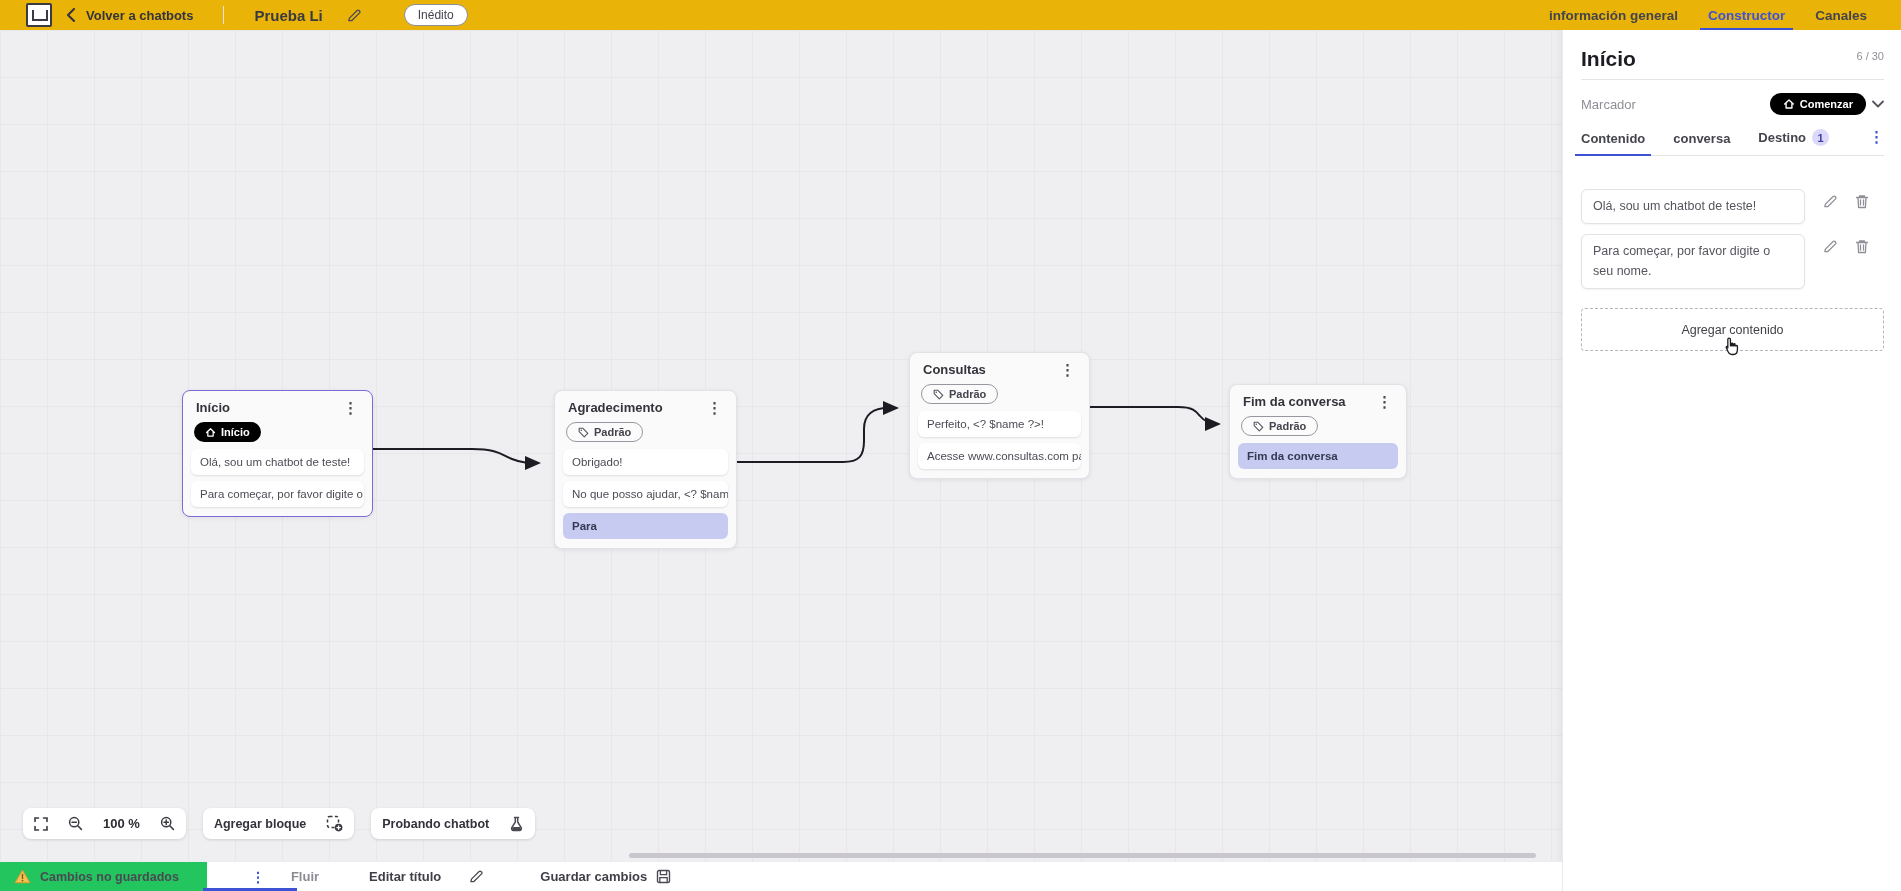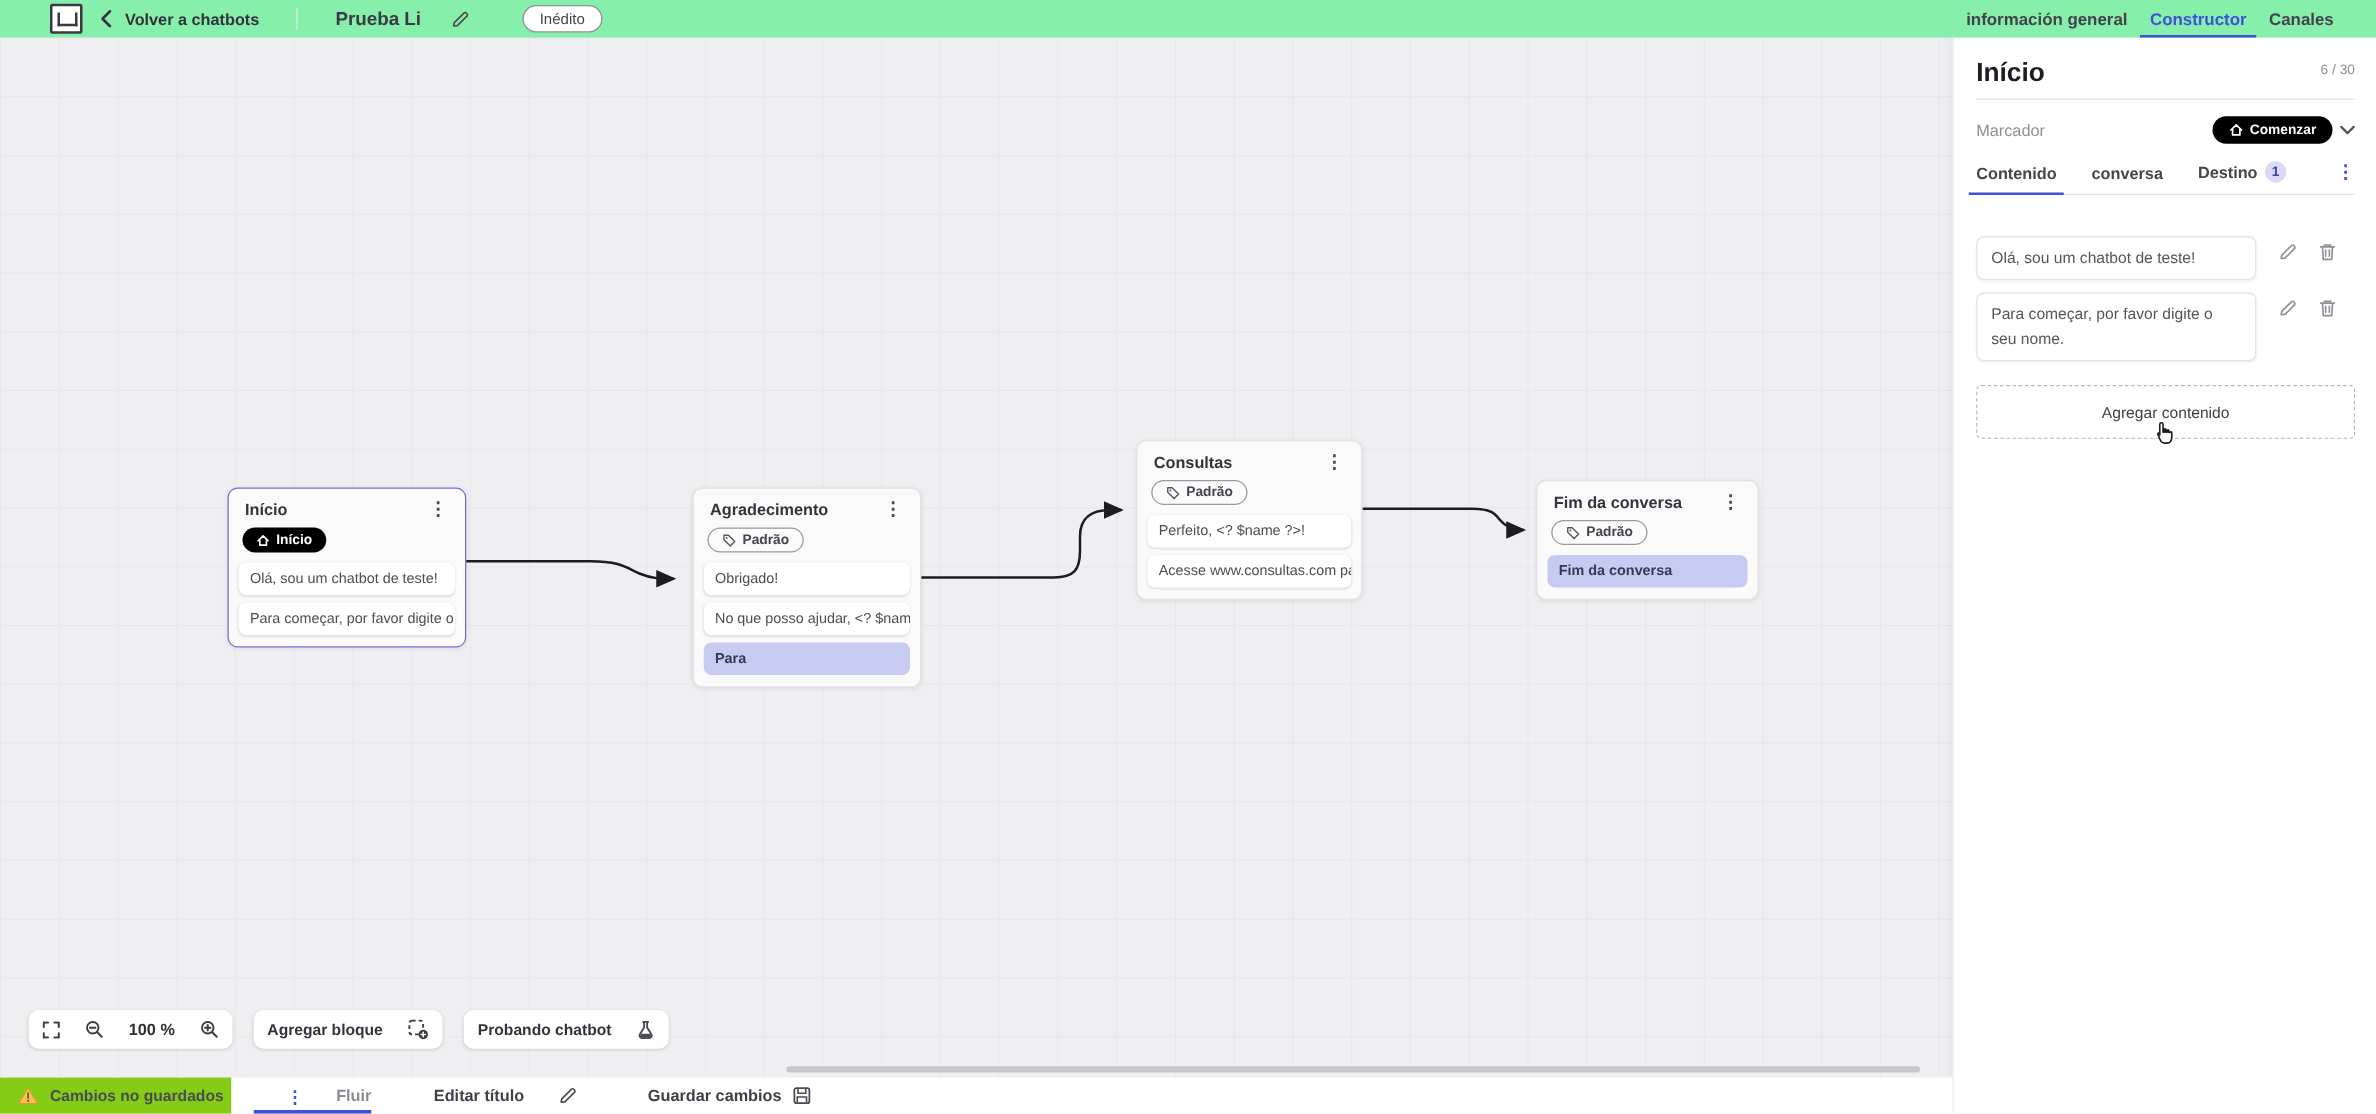--- a/index.html
+++ b/index.html
@@ -1,31 +1,31 @@
 <!DOCTYPE html>
 <html><head>
 <meta charset="utf-8">
 <style>
   * { margin:0; padding:0; box-sizing:border-box; }
   html,body { width:1901px; height:891px; overflow:hidden; }
   body { font-family:"Liberation Sans", sans-serif; background:#efeef1; position:relative; color:#3b3b43; }
   svg { display:block; }
 
   
-  .topbar { position:absolute; top:0; left:0; width:1901px; height:30px; background:#86efac; z-index:30; display:flex; align-items:center;padding-left:14px; }
+  .topbar { position:absolute; top:0; left:0; width:1901px; height:30px; background:#eab308; z-index:30; display:flex; align-items:center; }
   .topbar-left { display:flex; align-items:center; gap:14px; padding-left:26px; }
   .app-logo { width:26px; height:24px; border:2px solid #3a3a42; border-radius:2px; position:relative; background:#fff; }
   .app-logo::after { content:""; position:absolute; left:4px; top:5px; width:12px; height:9px; border:2px solid #3a3a42; border-top:none; }
   .back-btn { display:flex; align-items:center; gap:10px; cursor:pointer; }
   .back-label { font-size:13px; font-weight:700; color:#33333b; }
   .tb-divider { width:1px; height:18px; background:#e3e3e8; margin:0 16px; }
   .doc-title { font-size:15px; font-weight:600; color:#3a3a42; }
   .pencil-btn { color:#4a4a52; margin-left:10px; cursor:pointer; }
   .status-pill { margin-left:28px; border:1px solid #8f8f97; border-radius:999px; padding:3px 13px; font-size:12px; color:#44444c; background:#fff; }
-  .top-tabs { position:absolute; right:34px; top:0; height:30px; display:flex; gap:18px; align-items:stretch; }
+  .top-tabs { position:absolute; right:34px; top:0; height:30px; display:flex; gap:30px; align-items:stretch; }
   .top-tab { display:flex; align-items:center; font-size:13.5px; font-weight:700; color:#44444c; cursor:pointer; position:relative; }
   .top-tab.active { color:#3d52d5; }
   .top-tab.active::after { content:""; position:absolute; left:-8px; right:-8px; bottom:0; height:2px; background:#3d52d5; }
 
   
   .canvas { position:absolute; top:30px; left:0; width:1562px; height:831px;
     background-color:#efeef1;
     background-image:linear-gradient(#e8e6ea 1px, transparent 1px), linear-gradient(90deg, #e8e6ea 1px, transparent 1px);
     background-size:47px 47px; }
   .connectors { position:absolute; left:0; top:0; width:1562px; height:831px; pointer-events:none; }
@@ -69,21 +69,21 @@
   .content-row { display:flex; align-items:flex-start; margin-bottom:10px; }
   .content-box { width:224px; background:#fff; border:1px solid #e2e2e7; border-radius:6px; padding:7px 11px; font-size:12.5px; color:#55555e; line-height:1.55; box-shadow:0 1px 2px rgba(25,25,35,.05); }
   .row-icons { display:flex; gap:17px; margin-left:18px; margin-top:5px; color:#8f8f97; }
   .row-icons .icon-btn { cursor:pointer; }
   .add-content-btn { margin-top:19px; width:100%; height:43px; border:1px dashed #b5b5bd; border-radius:4px; background:transparent; display:flex; align-items:center; justify-content:center; font-size:12.5px; color:#3f3f47; font-family:"Liberation Sans", sans-serif; cursor:pointer; }
 
   .cursor-hand { position:absolute; left:1722px; top:336px; z-index:40; pointer-events:none; }
 
   
   .bottombar { position:absolute; bottom:0; left:0; width:1562px; height:30px; background:#fff; border-top:1px solid #ececf0; display:flex; align-items:center; z-index:25; }
-  .warning-chip { height:100%; background:#84cc16; display:flex; align-items:center; gap:9px; padding:0 6px 0 14px; }
+  .warning-chip { height:100%; background:#22c55e; display:flex; align-items:center; gap:9px; padding:0 28px 0 14px; }
   .warning-text { font-size:12.5px; font-weight:600; color:#4a4a52; }
   .bb-kebab { color:#3d52d5; font-size:14px; font-weight:700; margin-left:44px; cursor:pointer; }
   .flow-tab { font-size:13px; font-weight:700; color:#8b8b93; margin-left:26px; cursor:pointer; }
   .flow-underline { position:absolute; left:203px; bottom:0; width:94px; height:3px; background:#3d52d5; }
   .bb-action { display:flex; align-items:center; gap:9px; cursor:pointer; color:#3f3f47; }
   .bb-action .lbl { font-size:13px; font-weight:600; color:#3f3f47; }
   .edit-title-action { margin-left:50px;gap:28px; }
   .save-action { margin-left:56px; }
 </style>
 </head>

